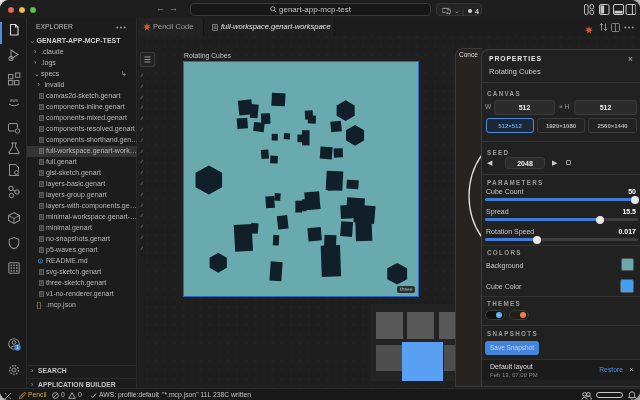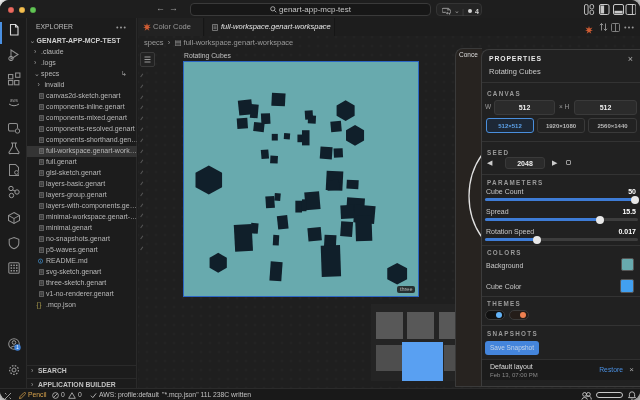--- a/index.html
+++ b/index.html
@@ -95,21 +95,21 @@
         <rect x="42" y="0.5" width="10" height="10" rx="1.5" fill="none" stroke="#c9c9c9" stroke-width="1"></rect>
         <path d="M48.4 0.5 v10" stroke="#c9c9c9" stroke-width="1"></path>
       </svg>
   </div>
 
   <div id="tabbar">
 <div style="position:absolute;left:0;top:0;width:66px;height:18px;background:#222222;border-right:1px solid #161616;">
   <svg width="8" height="8" viewBox="0 0 8 8" style="position:absolute;left:5px;top:5px;">
           <path d="M4 0 L4.8 2.6 L7.4 1.6 L5.6 4 L8 4.8 L5.3 5.3 L6.4 7.8 L4 6 L1.6 7.8 L2.7 5.3 L0 4.8 L2.4 4 L0.6 1.6 L3.2 2.6 Z" fill="#cf5c33"></path>
         </svg>
-  <span style="position:absolute;left:15px;top:4px;font-size:7.5px;color:#9a9a9a;">Color Code</span>
+  <span style="position:absolute;left:15px;top:4px;font-size:7.5px;color:#9a9a9a;">Pencil Code</span>
 </div>
 <div style="position:absolute;left:67px;top:0;width:130px;height:18px;background:#1f1f1f;border-right:1px solid #161616;">
   <svg width="6" height="7" viewBox="0 0 6 7" style="position:absolute;left:7px;top:6px;">
           <path d="M0.5 0.5 h5 v6 h-5 z" fill="none" stroke="#8a8a8a" stroke-width="0.8"></path>
           <path d="M1.5 2 h3 M1.5 3.3 h3 M1.5 4.6 h3" stroke="#8a8a8a" stroke-width="0.7"></path>
         </svg>
   <span style="position:absolute;left:16px;top:4px;font-size:7.5px;font-style:italic;color:#e6e6e6;">full-workspace.genart-workspace</span>
   <span style="position:absolute;left:115px;top:4px;font-size:8px;color:#aaa;">×</span>
 </div>
 <span style="position:absolute;left:447px;top:3px;">
@@ -398,21 +398,20 @@
       <div style="position:absolute;left:2px;top:179.4px;width:3.5px;height:1.3px;background:#575757;transform:rotate(-55deg);"></div>
       <div style="position:absolute;left:2px;top:190.2px;width:3.5px;height:1.3px;background:#575757;transform:rotate(-55deg);"></div>
       <div style="position:absolute;left:2px;top:201.0px;width:3.5px;height:1.3px;background:#575757;transform:rotate(-55deg);"></div>
       <div style="position:absolute;left:2px;top:211.8px;width:3.5px;height:1.3px;background:#575757;transform:rotate(-55deg);"></div>
       <div style="position:absolute;left:2px;top:16px;width:15px;height:15px;background:#222222;border:1px solid #3a3a3a;border-radius:2px;">
         <svg width="7" height="7" viewBox="0 0 7 7" style="position:absolute;left:3px;top:3px;">
           <path d="M0.5 1 h6 M0.5 3.5 h6 M0.5 6 h6" stroke="#9a9a9a" stroke-width="1"></path>
         </svg>
       </div>
     </div>
-  <div id="breadcrumb">specs &nbsp;›&nbsp; ▤ full-workspace.genart-workspace</div>
   <div id="canvaslabel">Rotating Cubes</div>
   <div id="gcanvas">
     <svg width="234" height="234" viewBox="0 0 236 236" style="position:absolute;left:0;top:0;">
         <rect x="-6.9" y="-6.5" width="13.7" height="13.1" fill="#101f2a" transform="translate(95.3 37.8) rotate(3)"></rect>
         <rect x="-6.9" y="-7.6" width="13.7" height="15.2" fill="#101f2a" transform="translate(61.9 45.8) rotate(-6)"></rect>
         <rect x="-3.9" y="-6.9" width="7.8" height="13.8" fill="#101f2a" transform="translate(70.9 49.6) rotate(5)"></rect>
         <rect x="-5.3" y="-5.4" width="10.7" height="10.7" fill="#101f2a" transform="translate(58.8 61.9) rotate(-4)"></rect>
         <rect x="-5.4" y="-4.6" width="10.7" height="9.2" fill="#101f2a" transform="translate(75.6 65.6) rotate(6)"></rect>
         <rect x="-4.6" y="-5.4" width="9.2" height="10.7" fill="#101f2a" transform="translate(82.4 57.2) rotate(-3)"></rect>
         <rect x="-3.0" y="-3.4" width="6.1" height="6.7" fill="#101f2a" transform="translate(91.5 75.9) rotate(0)"></rect>

